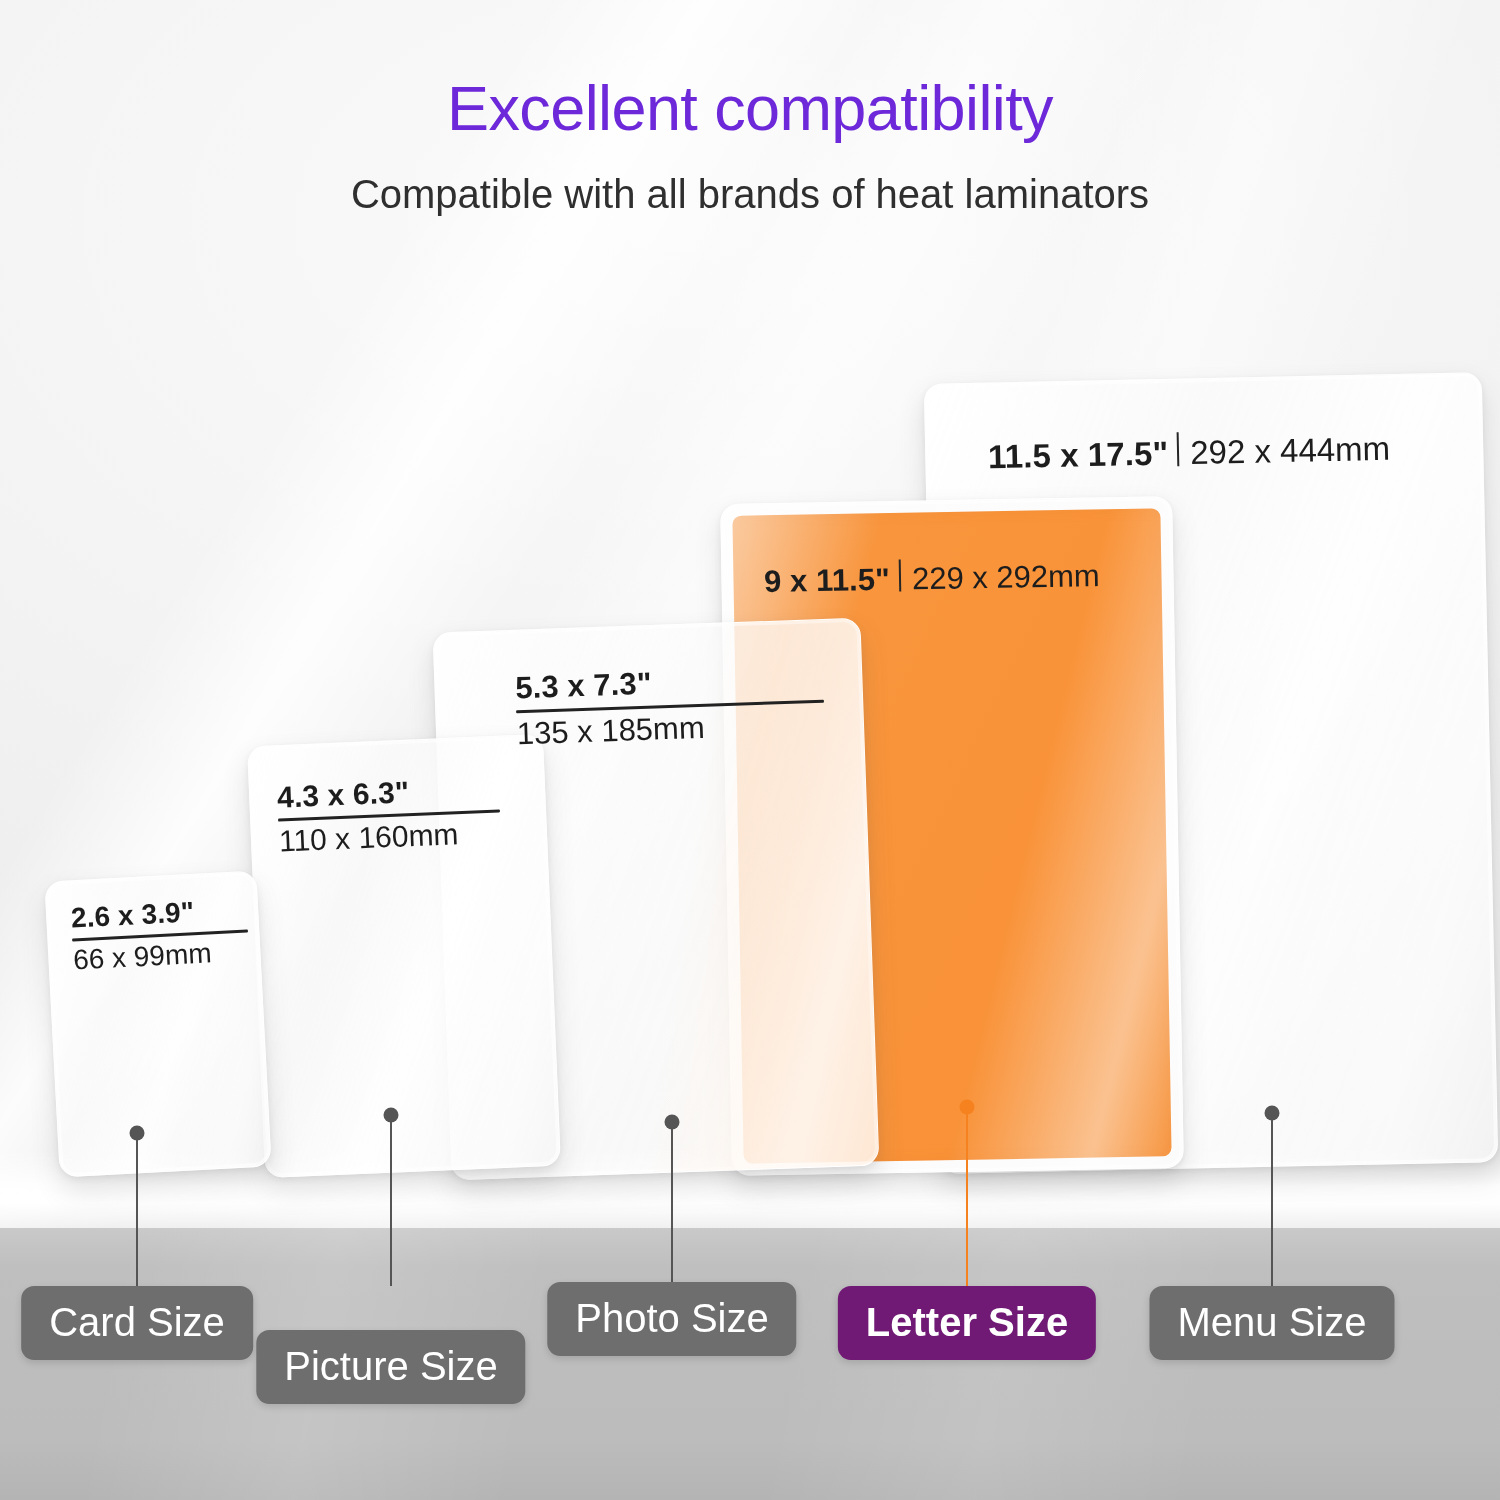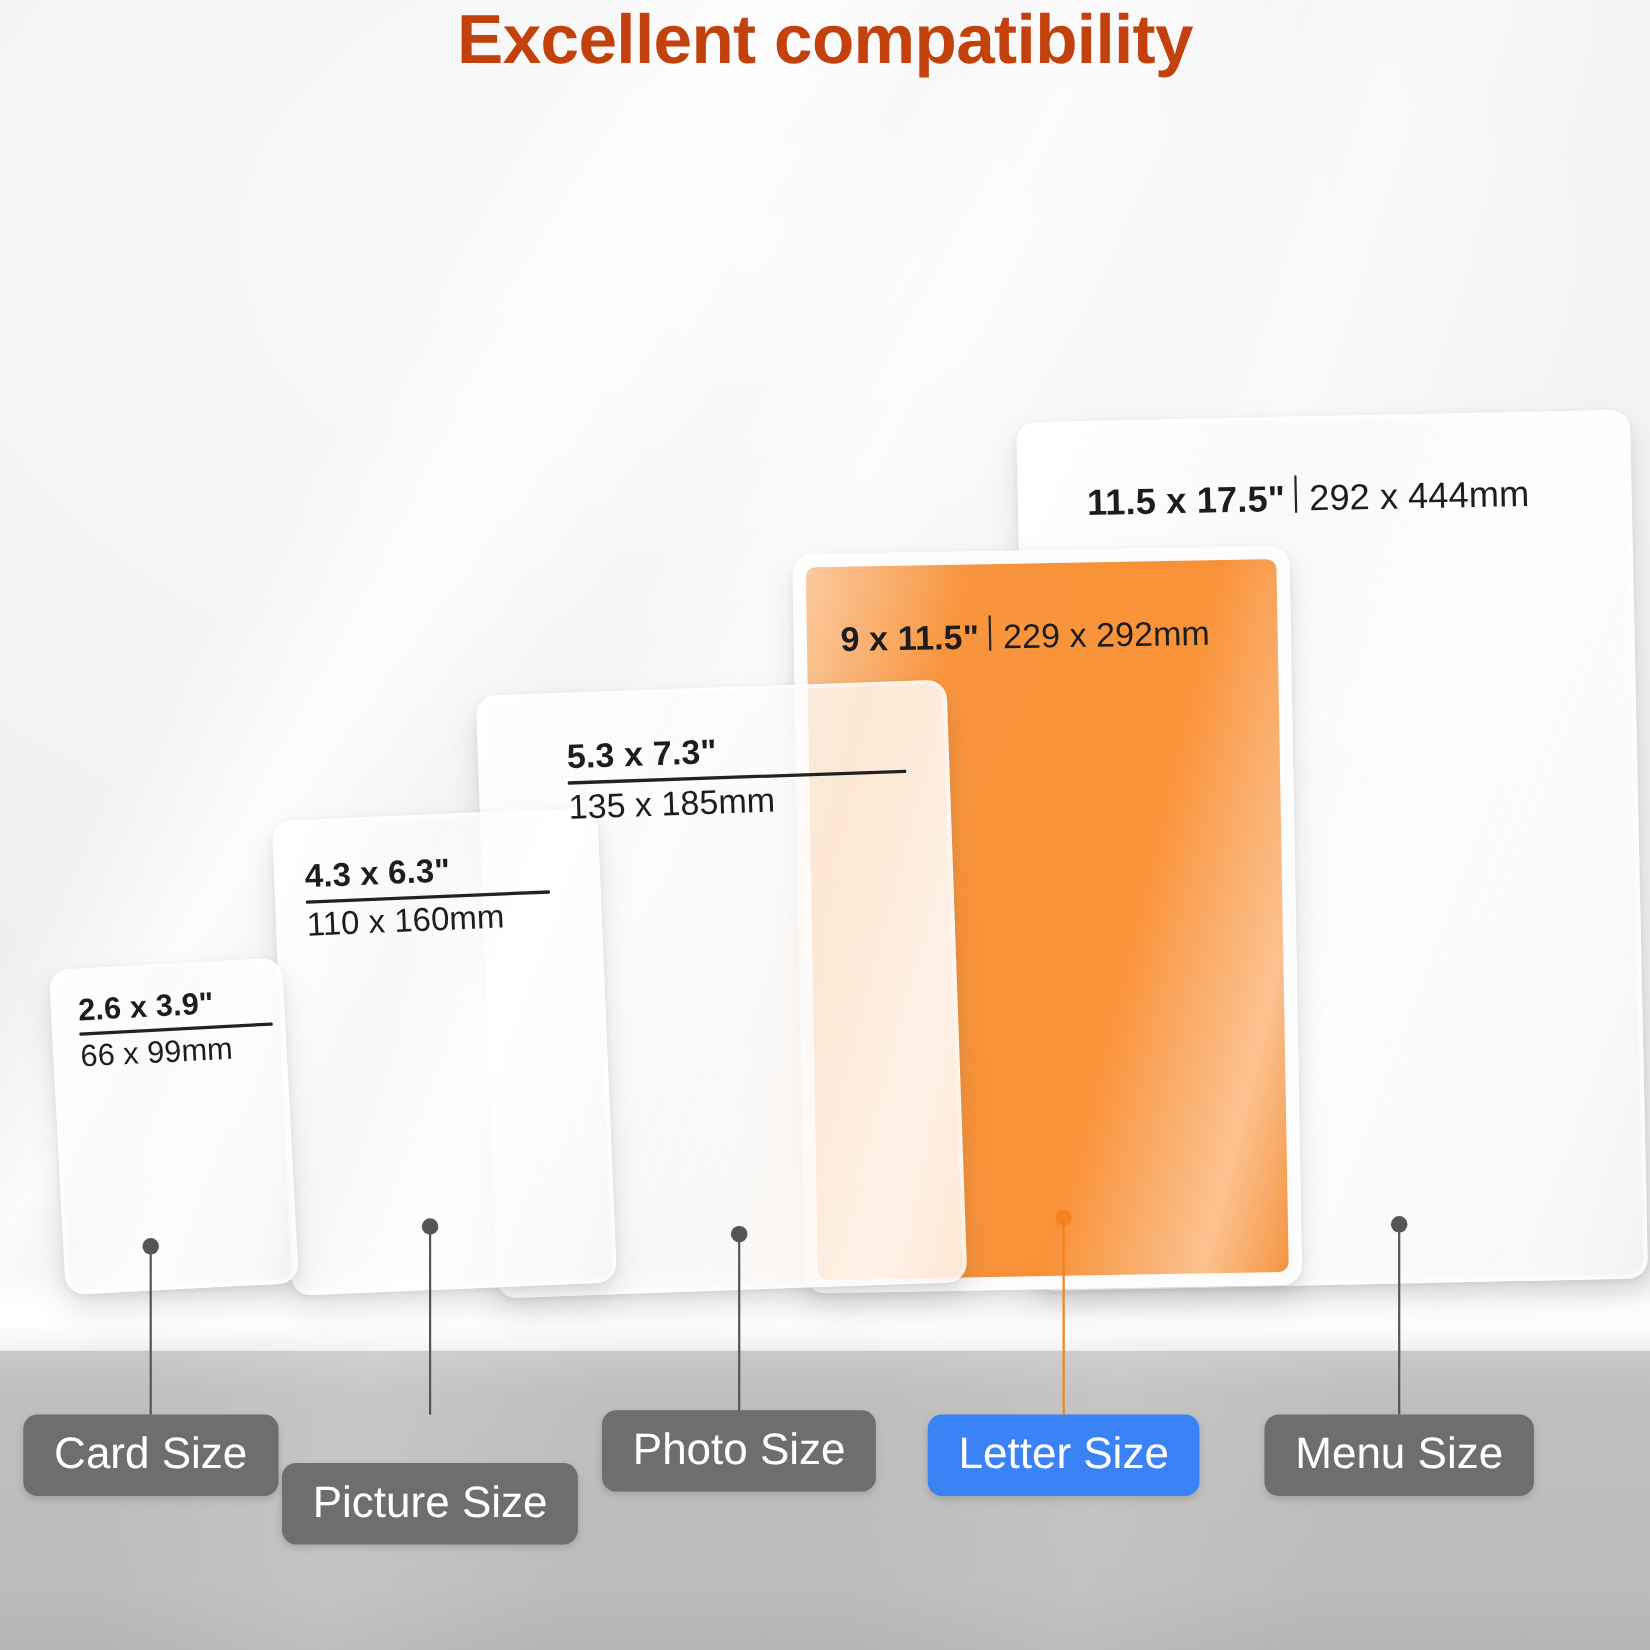--- a/index.html
+++ b/index.html
@@ -116,26 +116,27 @@
   .pill {
     position:absolute; transform:translateX(-50%);
     background:#6e6e6e; color:#fff;
     border-radius:13px;
     font-size:40px; font-weight:normal;
     padding:16px 28px 18px 28px;
     line-height:1;
     box-shadow:0 3px 7px rgba(0,0,0,.13);
     white-space:nowrap;
   }
-  .callout.accent .pill { background:#3b82f6; font-weight:normal; }
+  .callout.accent .pill { background:#701a75; font-weight:bold; }
 
   
   .heading { position:absolute; left:0; top:0; width:1500px; text-align:center; z-index:30; }
   .title {
-    font-size:63px; font-weight:bold; color:#c2410c; letter-spacing:-.6px;
+    margin-top:72px;
+    font-size:63px; font-weight:normal; color:#6d28d9; letter-spacing:-.6px;
   }
   .subtitle {
     margin-top:28px;
     font-size:40px; font-weight:normal; color:#2f2f2f;
   }
 </style>
 </head>
 <body>
 
 <div id="scene">
@@ -215,13 +216,14 @@
   <div class="callout">
     <div class="dot" style="left:1272px; top:1113px;"></div>
     <div class="leader" style="left:1272px; top:1113px; height:173px;"></div>
     <div class="pill" style="left:1272px; top:1286px;">Menu Size</div>
   </div>
 
 </div>
 
 <div class="heading">
   <div class="title">Excellent compatibility</div>
+  <div class="subtitle">Compatible with all brands of heat laminators</div>
 </div>
 
 </body></html>

